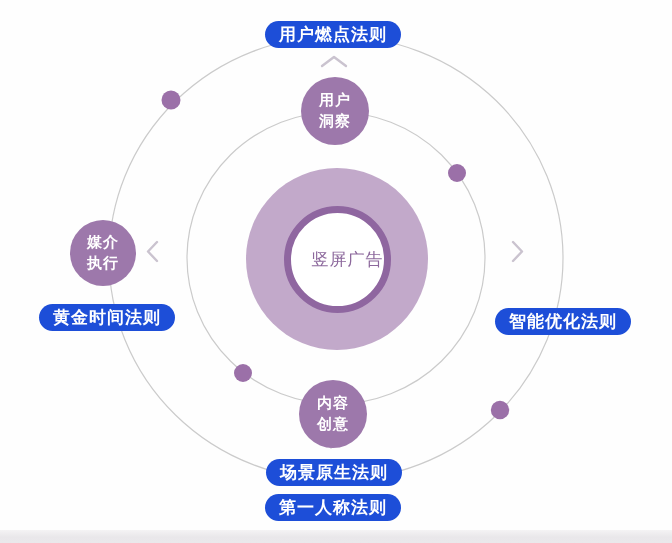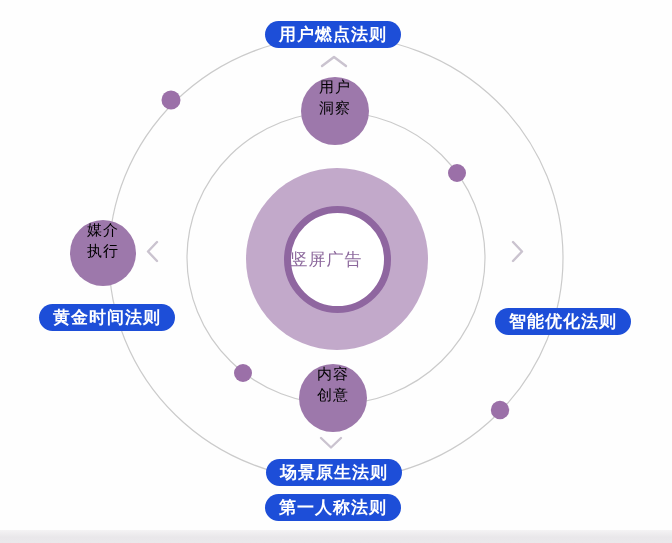--- a/index.html
+++ b/index.html
@@ -14,34 +14,34 @@
   .dot{fill:#9b70a8;}
 
   .donut{
     position:absolute;left:246px;top:168px;width:182px;height:182px;
     border-radius:50%;background:#c2a9ca;
     display:flex;align-items:center;justify-content:center;
   }
   .core{
     width:93px;height:93px;border-radius:50%;
     background:#ffffff;border:7px solid #8f66a0;
-    display:flex;flex-direction:column;align-items:flex-start;justify-content:center;
+    display:flex;flex-direction:column;align-items:flex-end;justify-content:center;
   }
   .core-text{
     font-size:17px;line-height:23px;color:#8c689c;letter-spacing:1px;
     font-weight:500;text-align:center;white-space:nowrap;
   }
 
   .node{
-    position:absolute;border-radius:50%;background:#9d78ab;color:#000000;
-    display:flex;flex-direction:column;align-items:center;justify-content:flex-start;
-    font-size:15px;line-height:21px;letter-spacing:1px;font-weight:400;text-align:center;
+    position:absolute;border-radius:50%;background:#9d78ab;color:#ffffff;
+    display:flex;flex-direction:column;align-items:center;justify-content:center;
+    font-size:15px;line-height:21px;letter-spacing:1px;font-weight:700;text-align:center;
   }
   .node-top{left:301px;top:77px;width:68px;height:68px;}
-  .node-bottom{left:299px;top:364px;width:68px;height:68px;}
+  .node-bottom{left:299px;top:380px;width:68px;height:68px;}
   .node-left{left:70px;top:220px;width:66px;height:66px;}
   .node-right{left:525px;top:221px;width:66px;height:66px;}
 
   .pill{
     position:absolute;height:27px;border-radius:14px;background:#1d4ed8;
     color:#ffffff;font-size:17px;font-weight:600;letter-spacing:1px;
     display:flex;align-items:center;justify-content:center;
     padding:0 14px;white-space:nowrap;transform:translateX(-50%);
   }
   .pill-top{left:333px;top:21px;}

